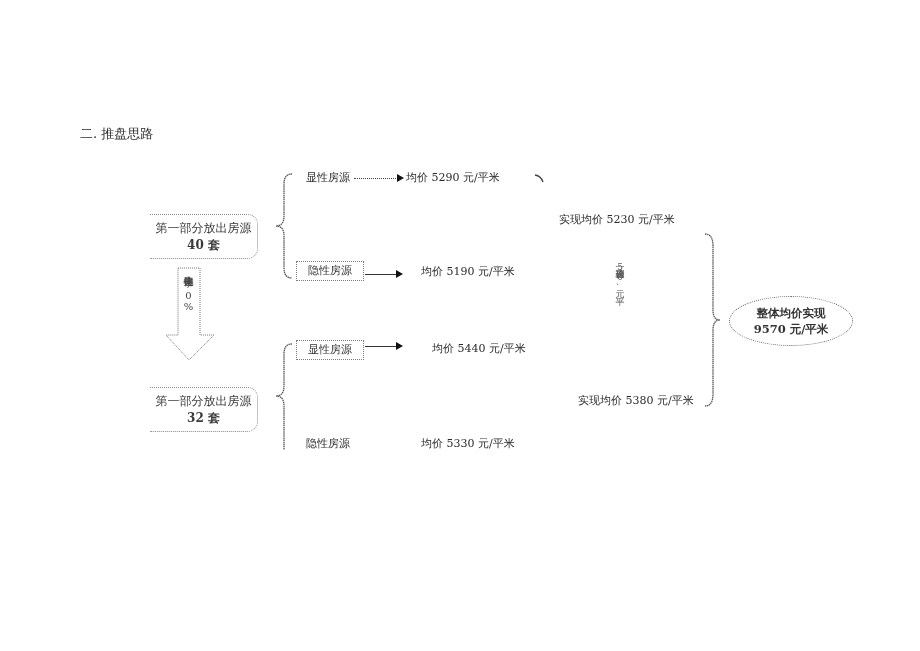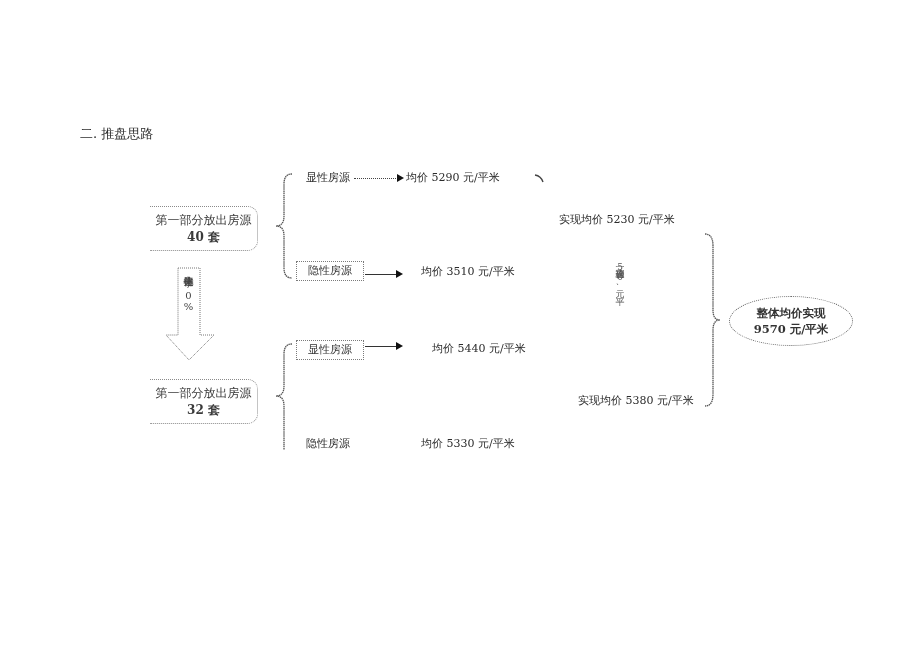--- a/index.html
+++ b/index.html
@@ -33,20 +33,21 @@
       border: 1px dotted #8a8a8a;
       border-left: none;
       border-radius: 0 10px 10px 0;
       background: #ffffff;
       text-align: center;
       font-size: 12px;
       line-height: 17px;
       color: #3a3a3a;
       padding-top: 5px;
       box-sizing: border-box;
+      margin-top: 8px;
     }
     .part-box .line2 { font-weight: bold; text-align: center; }
     .src-box {
       position: absolute;
       border: 1px dotted #7a7a7a;
       background: #ffffff;
       font-size: 11px;
       line-height: 18px;
       text-align: center;
       color: #333;
@@ -143,21 +144,21 @@
 
 <svg style="left:534px; top:174px;" width="12" height="10">
   <path d="M1,1 Q7,2 9,8" fill="none" stroke="#444" stroke-width="1.4"></path>
 </svg>
 
 <div class="src-box" style="left:296px; top:261px; width:68px; height:20px;">
   <span>隐性房源</span>
 </div>
 <div class="arrow-line" style="left:365px; top:274px; width:32px;"></div>
 <div class="arrow-head" style="left:396px; top:270px;"></div>
-<div class="txt" style="left:421px; top:265px;">均价 3510 元/平米</div>
+<div class="txt" style="left:421px; top:265px;">均价 5190 元/平米</div>
 
 <div class="src-box" style="left:296px; top:340px; width:68px; height:20px;">
   <span>显性房源</span>
 </div>
 <div class="arrow-line" style="left:365px; top:346px; width:32px;"></div>
 <div class="arrow-head" style="left:396px; top:342px;"></div>
 <div class="txt" style="left:432px; top:342px;">均价 5440 元/平米</div>
 
 <div class="txt" style="left:306px; top:437px;">隐性房源</div>
 <div class="txt" style="left:421px; top:437px;">均价 5330 元/平米</div>

